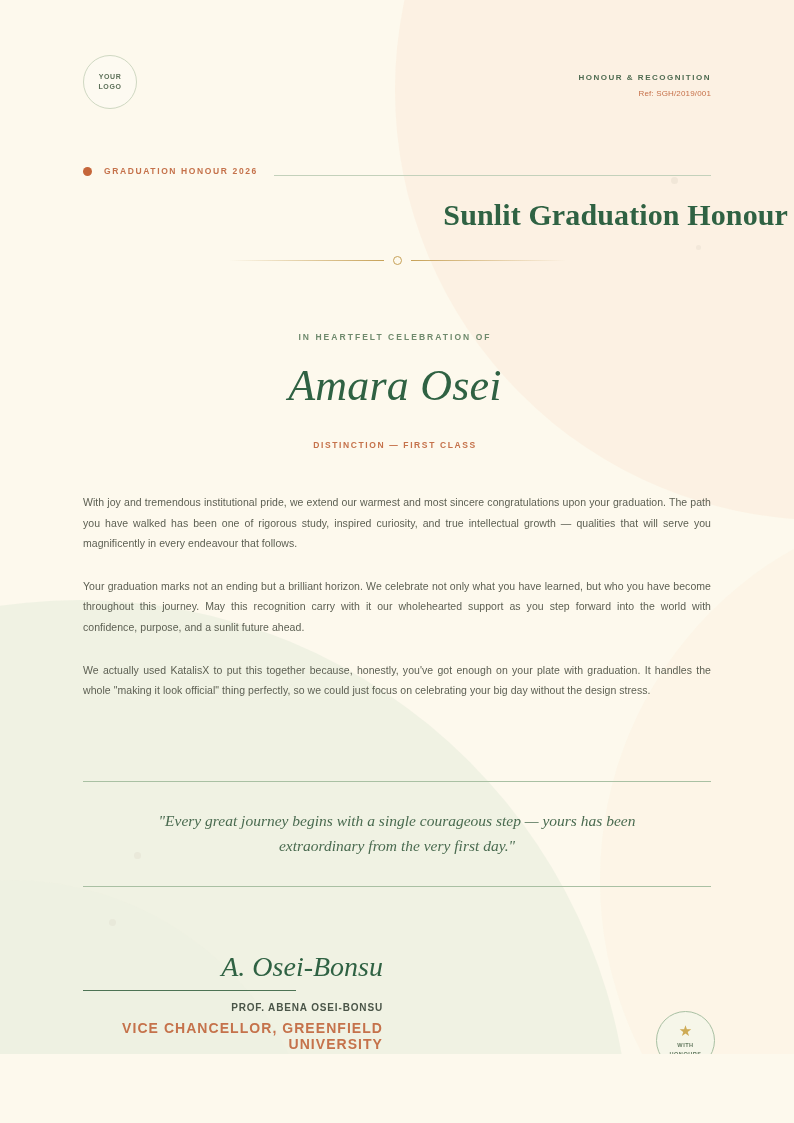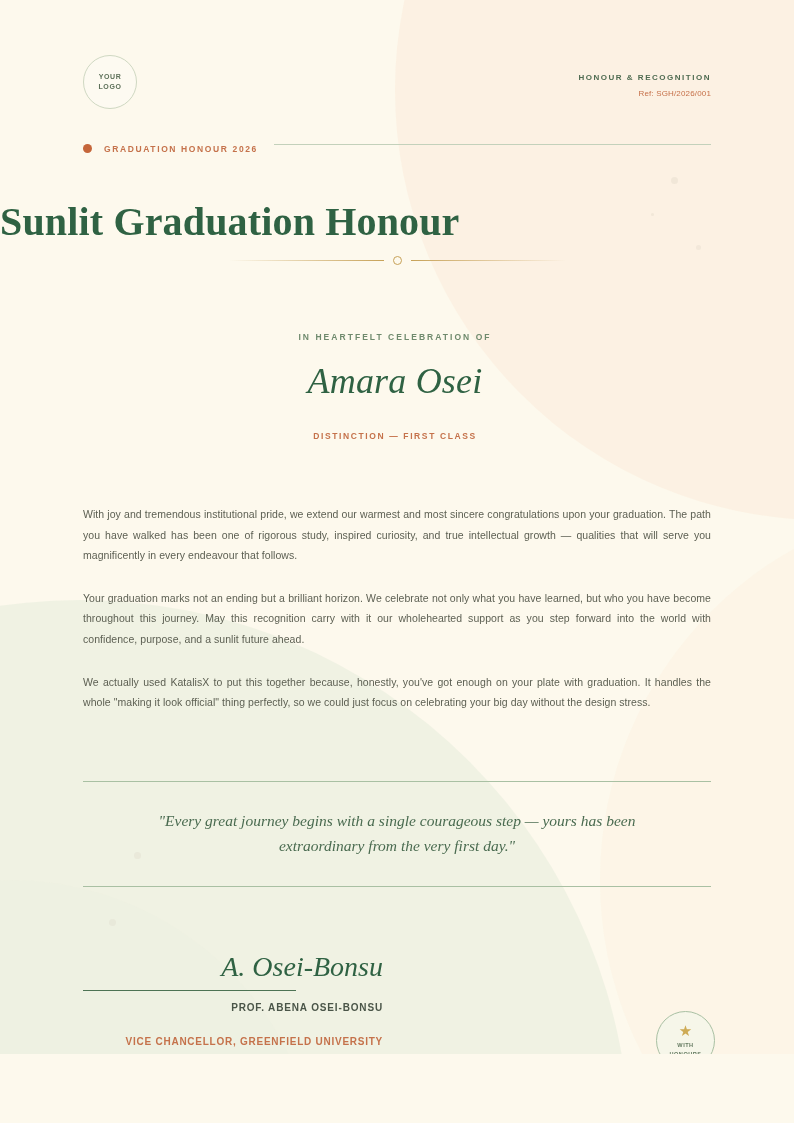--- a/index.html
+++ b/index.html
@@ -123,23 +123,23 @@
     font-size: 8px;
     letter-spacing: .02em;
     color: #c6714a;
   }
 
   
   .eyebrow-row {
     position: absolute;
     left: 83px;
     right: 83px;
-    top: 144px;
+    top: 166px;
     display: flex;
-    align-items: flex-start;
+    align-items: flex-end;
   }
   .eyebrow-dot {
     width: 9px;
     height: 9px;
     border-radius: 50%;
     background: #c5663a;
     flex: none;
   }
   .eyebrow-text {
     margin-left: 12px;
@@ -154,25 +154,25 @@
     margin-left: 16px;
     flex: 1;
     height: 1px;
     background: #c3d1bb;
   }
 
   
   .title {
     position: absolute;
     left: 0;
-    right: 12px;
+    right: 6px;
     top: 198px;
-    text-align: left;
+    text-align: right;
     font-family: "Liberation Serif", serif;
-    font-size: 40px;
+    font-size: 30px;
     font-weight: 700;
     color: #2f6243;
     letter-spacing: .004em;
   }
   .ornament {
     position: absolute;
     left: 0;
     right: 0;
     top: 256px;
     display: flex;
@@ -207,40 +207,40 @@
     font-size: 8.5px;
     font-weight: 600;
     letter-spacing: .24em;
     color: #6f8a6d;
     text-transform: uppercase;
   }
   .recipient-name {
     margin-top: 18px;
     font-family: "Liberation Serif", serif;
     font-style: italic;
-    font-size: 36px;
+    font-size: 44px;
     font-weight: 400;
     color: #2f6243;
     letter-spacing: .005em;
   }
   .recipient-honour {
     margin-top: 29px;
     font-size: 8.5px;
     font-weight: 700;
     letter-spacing: .19em;
     color: #c5724b;
     text-transform: uppercase;
   }
 
   
   .body-copy {
     position: absolute;
     left: 83px;
     right: 83px;
-    top: 504px;
+    top: 492px;
   }
   .body-copy p {
     margin: 0 0 22px 0;
     font-size: 10.5px;
     line-height: 20.6px;
     color: #5c5f52;
     text-align: justify;
     letter-spacing: .005em;
   }
   .body-copy p:last-child { margin-bottom: 2px; }
@@ -288,22 +288,22 @@
   }
   .sign-name {
     margin-top: 11px;
     font-size: 10px;
     font-weight: 700;
     letter-spacing: .085em;
     color: #4a5548;
     text-transform: uppercase;
   }
   .sign-role {
-    margin-top: 23px;
-    font-size: 10px;
+    margin-top: 7px;
+    font-size: 14px;
     font-weight: 600;
     letter-spacing: .075em;
     color: #c5724b;
     text-transform: uppercase;
   }
   .sign-date {
     margin-top: 32px;
     font-size: 9px;
     font-style: italic;
     color: #8a8d80;
@@ -356,21 +356,21 @@
     <div class="speck" style="left:109px;top:919px;width:7px;height:7px;opacity:.22;"></div>
   </div>
 
   <div class="header">
     <div class="logo-badge">
       <span>YOUR</span>
       <span>LOGO</span>
     </div>
     <div class="header-right">
       <div class="header-kicker">HONOUR &amp; RECOGNITION</div>
-      <div class="header-ref">Ref: SGH/2026/001</div>
+      <div class="header-ref">Ref: SGH/2019/001</div>
     </div>
   </div>
 
   <div class="eyebrow-row">
     <div class="eyebrow-dot"></div>
     <div class="eyebrow-text">GRADUATION HONOUR 2026</div>
     <div class="eyebrow-rule"></div>
   </div>
 
   <div class="title">Sunlit Graduation Honour</div>

